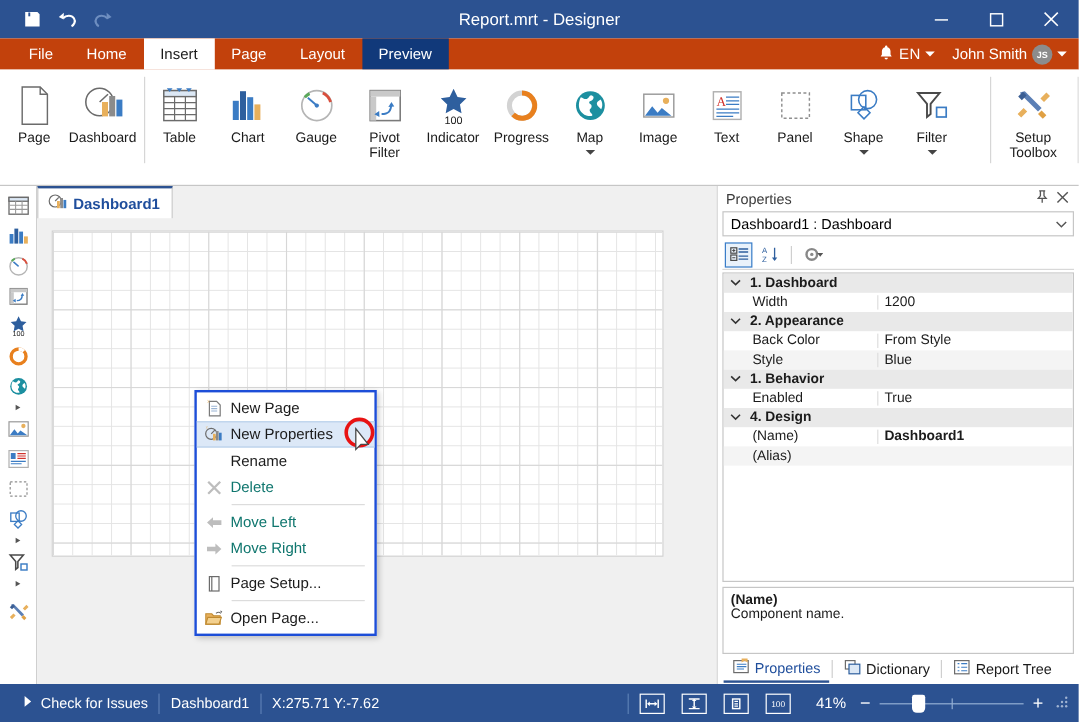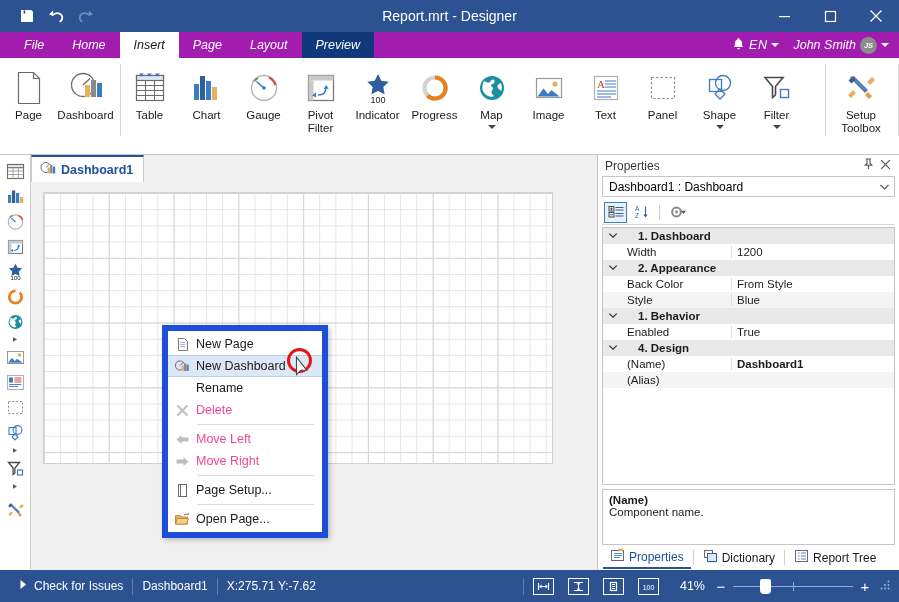--- a/index.html
+++ b/index.html
@@ -55,25 +55,24 @@
     width: 46px; height: 32px;
     display: flex; align-items: center; justify-content: center;
     color: #ffffff;
     font-size: 13px;
   }
 
   
   .tabsrow {
     position: relative;
     height: 26px;
-    background: #a21caf;
+    background: #c2410c;
     flex: 0 0 26px;
     display: flex;
     align-items: flex-end;
-    font-style: italic;
   }
   .rtab {
     height: 26px;
     padding: 0 14px;
     color: #ffffff;
     font-size: 12.5px;
     display: flex; align-items: center;
     white-space: nowrap;
   }
   .rtab.active {
@@ -236,40 +235,40 @@
     background-image:
       linear-gradient(to right, #d6d6d6 1px, transparent 1px),
       linear-gradient(to bottom, #d6d6d6 1px, transparent 1px);
     background-size: 64.8px 64.8px;
   }
 
   
   .ctxmenu {
     position: absolute;
     left: 131px; top: 170px;
-    width: 166px;
+    width: 152px;
     background: #ffffff;
-    border: 6px solid #1d4ed8;
+    border: 2px solid #1d4ed8;
     box-shadow: 2px 2px 5px rgba(0,0,0,.22);
     padding: 2px 0;
     z-index: 60;
   }
   .ctxitem {
     height: 22px;
     display: flex; align-items: center;
     font-size: 12.5px;
     color: #1b1b1b;
     position: relative;
   }
   .ctxitem.hl {
     background: #dce8f7;
     border-top: 1px solid #b8d0ea;
     border-bottom: 1px solid #b8d0ea;
   }
-  .ctxitem.dis { color: #ec4899; }
+  .ctxitem.dis { color: #0f766e; }
   .ctx-ic {
     width: 28px; min-width: 28px;
     display: flex; align-items: center; justify-content: center;
   }
   .ctxsep {
     height: 1px; background: #dcdcdc;
     margin: 3px 8px 3px 29px;
   }
 
   
@@ -352,21 +351,21 @@
   .prow.alt { background: #f4f4f4; }
   .prow .chev {
     width: 20px; text-align: center;
     color: #444; font-size: 9px;
   }
   .prow .pname {
     width: 108px;
     padding-left: 4px;
     overflow: hidden; white-space: nowrap;
   }
-  .prow.cat .pname { width: auto; padding-left: 2px; margin-left: 13px; }
+  .prow.cat .pname { width: auto; padding-left: 2px; }
   .prow .pval {
     flex: 1;
     padding-left: 5px;
     border-left: 1px solid #dedede;
     overflow: hidden; white-space: nowrap;
   }
   .prow .pval.bold { font-weight: bold; }
 
   .desc-box {
     margin: 4px 4px 0 4px;
@@ -833,21 +832,21 @@
           <span class="ctx-ic">
             <svg width="16" height="16" viewBox="0 0 16 16">
                 <circle cx="6" cy="7.5" r="4.6" fill="none" stroke="#6b6b6b" stroke-width="1"></circle>
                 <path d="M6 7.5l3-3" stroke="#6b6b6b" stroke-width="1"></path>
                 <rect x="7.5" y="7.5" width="2.2" height="5.5" fill="#e8b05c"></rect>
                 <rect x="10" y="5.2" width="2.2" height="7.8" fill="#8b8b8b"></rect>
                 <rect x="12.5" y="6.6" width="2.2" height="6.4" fill="#3b7cc4"></rect>
                 <path fill="#e8b05c" d="M1.3.8l1.1 1.1L3.5.8 2.4 2.3 3.5 3.5 2.4 2.6 1.3 3.7l1-1.4z"></path>
               </svg>
           </span>
-          <span>New Dashboard</span>
+          <span>New Properties</span>
         </div>
 
 
         <div class="ctxitem">
           <span class="ctx-ic"></span>
           <span>Rename</span>
         </div>
 
         <div class="ctxitem dis">
           <span class="ctx-ic">

